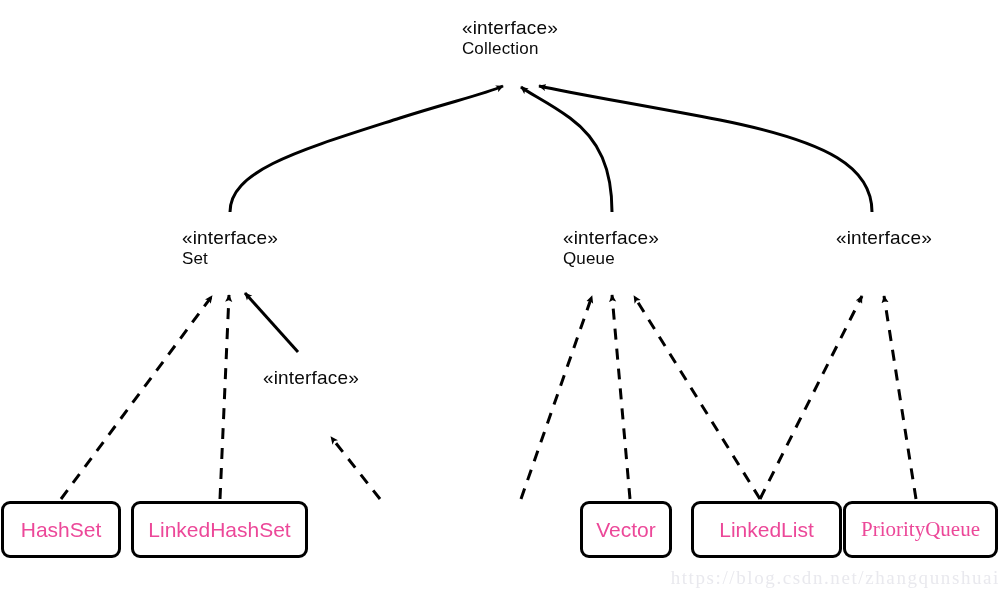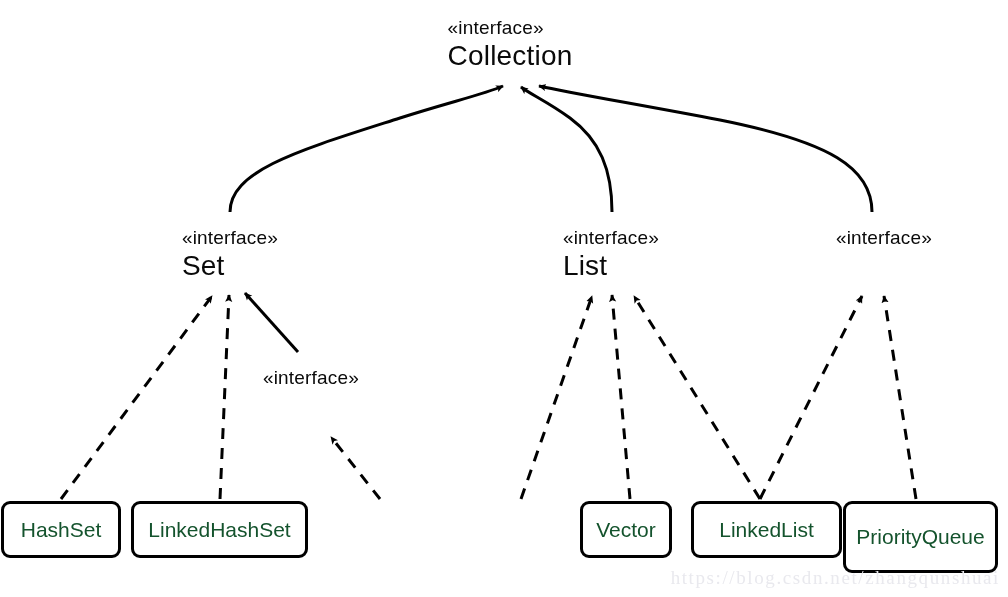--- a/index.html
+++ b/index.html
@@ -27,33 +27,33 @@
     text-align: left;
     color: #0a0a0a;
     line-height: 1.22;
     white-space: nowrap;
   }
   .iface-stereo {
     font-size: 19px;
     letter-spacing: 0.2px;
   }
   .iface-name {
-    font-size: 28px;
+    font-size: 17px;
     letter-spacing: 0.2px;
   }
   .class-box {
     position: absolute;
     box-sizing: border-box;
     border: 3px solid #000000;
     border-radius: 9px;
     background: #ffffff;
     display: flex;
     align-items: center;
     justify-content: center;
-    color: #14532d;
+    color: #ec4899;
     font-size: 21px;
     white-space: nowrap;
   }
   .watermark {
     position: absolute;
     right: 8px;
     bottom: 8px;
     font-family: "Liberation Serif", serif;
     font-size: 19px;
     letter-spacing: 1.6px;
@@ -104,38 +104,38 @@
     <div class="iface-name">Collection</div>
   </div>
 
   <div class="iface-node" style="left:230px; top:226px; transform:translateX(-50%);">
     <div class="iface-stereo">«interface»</div>
     <div class="iface-name">Set</div>
   </div>
 
   <div class="iface-node" style="left:611px; top:226px; transform:translateX(-50%);">
     <div class="iface-stereo">«interface»</div>
-    <div class="iface-name">List</div>
+    <div class="iface-name">Queue</div>
   </div>
 
   <div class="iface-node" style="left:884px; top:226px; transform:translateX(-50%);">
     <div class="iface-stereo">«interface»</div>
   </div>
 
   <div class="iface-node" style="left:311px; top:366px; transform:translateX(-50%);">
     <div class="iface-stereo">«interface»</div>
   </div>
 
   <div class="class-box" style="left:1px; top:501px; width:120px; height:57px;">HashSet</div>
 
   <div class="class-box" style="left:131px; top:501px; width:177px; height:57px;">LinkedHashSet</div>
 
 
 
   <div class="class-box" style="left:580px; top:501px; width:92px; height:57px;">Vector</div>
 
   <div class="class-box" style="left:691px; top:501px; width:151px; height:57px;">LinkedList</div>
 
-  <div class="class-box" style="left:843px; top:501px; width:155px; height:72px;">PriorityQueue</div>
+  <div class="class-box" style="left:843px; top:501px; width:155px; height:57px;font-family:Liberation Serif, serif;">PriorityQueue</div>
 
   <div class="watermark">https://blog.csdn.net/zhangqunshuai</div>
 
 </div>
 
 </body></html>

